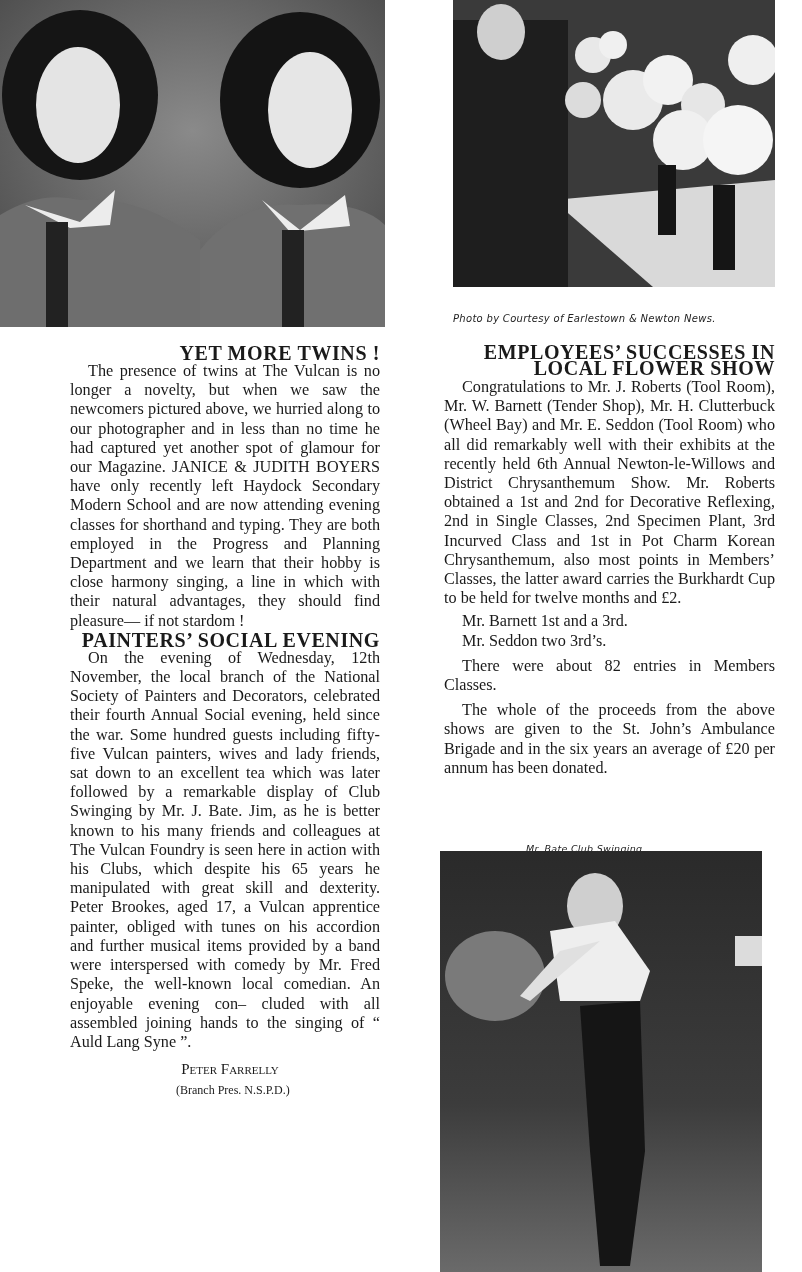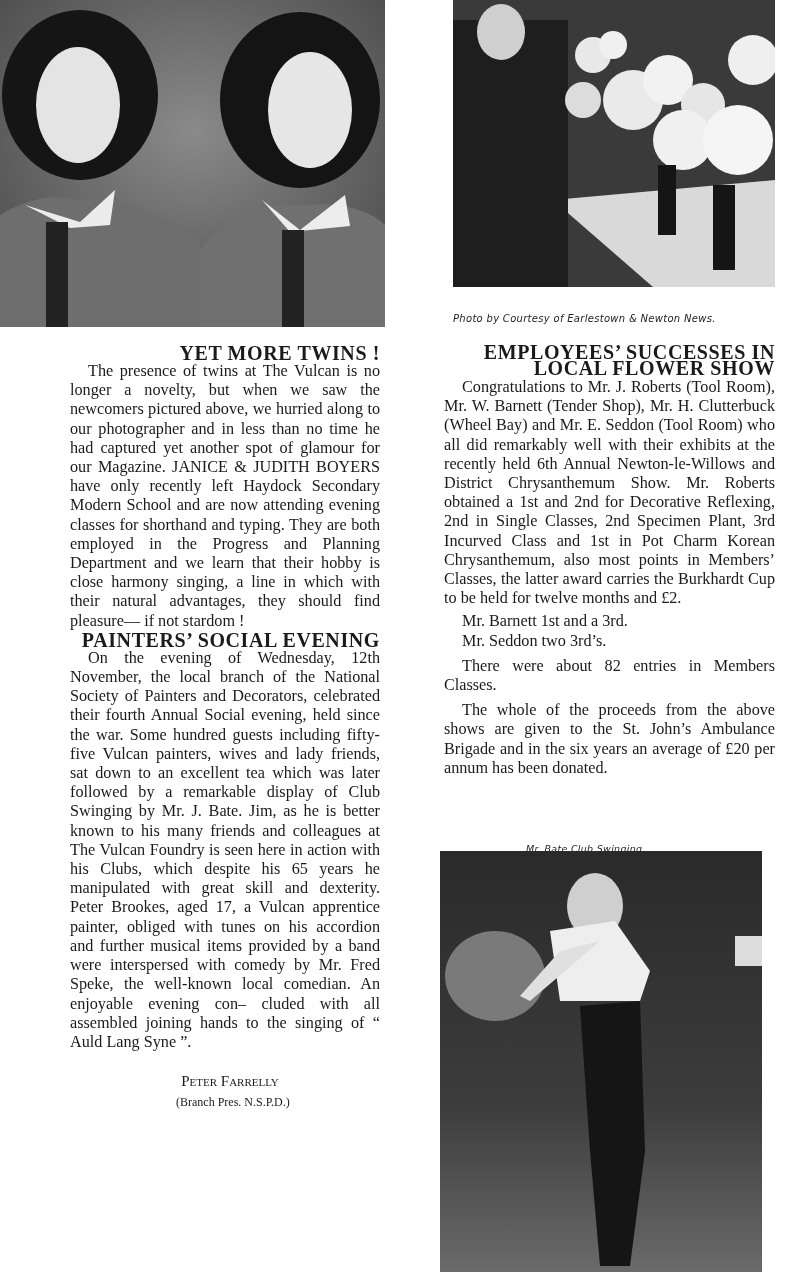--- a/index.html
+++ b/index.html
@@ -17,21 +17,21 @@
   #caption-bate { left: 526px; top: 843px; font-size: 9.5px; }
 
   .col { position: absolute; font-size: 16.2px; line-height: 19.2px; }
   #col-left { left: 70px; top: 344px; width: 310px; }
   #col-right { left: 444px; top: 344px; width: 331px; }
 
   .section-heading { font-weight: bold; font-size: 20px; line-height: 24px; margin: 0 0 0 5px; letter-spacing: 0.3px; }
   .sub-heading { text-align: right; font-size: 20px; line-height: 18px; letter-spacing: 0.6px; margin: 0; }
   .para { margin: 0; text-align: justify; text-indent: 18px; }
   .para + .sub-heading { margin-top: 0; }
-  .sig-name { text-align: center; font-variant: small-caps; font-size: 15px; margin: 20px 0 0 0; padding-left: 10px; }
+  .sig-name { text-align: center; font-variant: small-caps; font-size: 15px; margin: 8px 0 0 0; padding-left: 10px; }
   .sig-title { font-size: 12px; margin: 2px 0 0 106px; }
   .list { margin: 4px 0 6px 18px; padding: 0; list-style: none; font-family: Liberation Serif, serif; }
   .list li { line-height: 19.2px; }
   .gap { margin-top: 6px; }
   #heading-flower { line-height: 16px; margin-bottom: 2px; }
 </style>
 </head>
 <body>
 
 <div class="photo" id="photo-twins" title="Portrait of twin sisters Janice and Judith Boyers">

